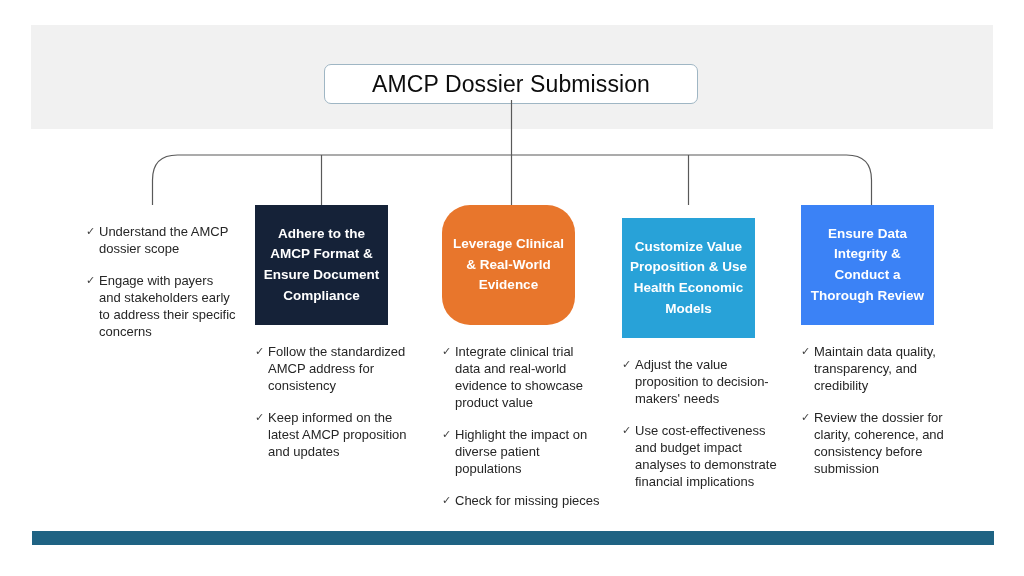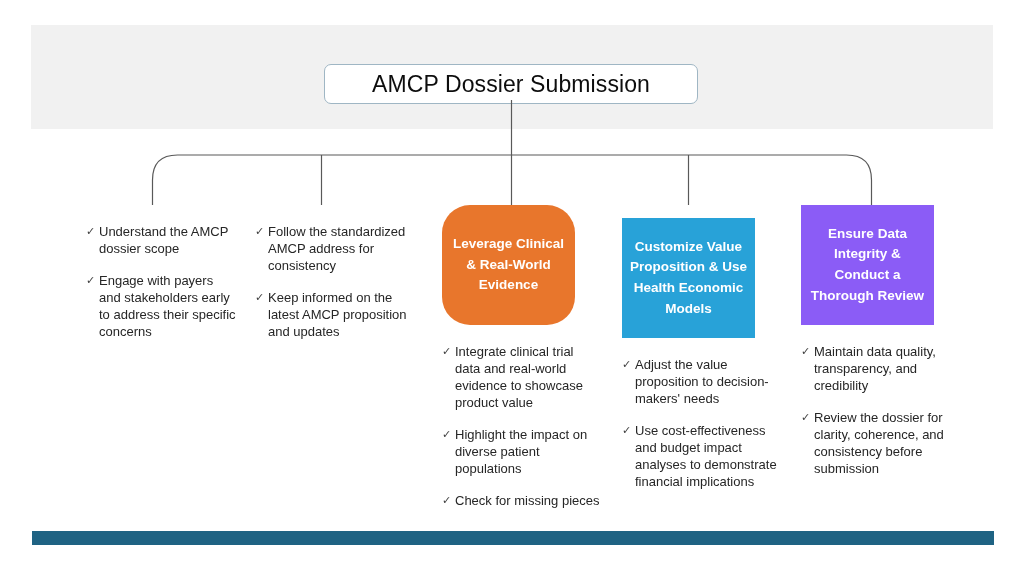--- a/index.html
+++ b/index.html
@@ -175,20 +175,23 @@
           <span class="btext">Understand the AMCP dossier scope</span>
         </div>
         <div class="bullet">
           <span class="check">✓</span>
           <span class="btext">Engage with payers and stakeholders early to address their specific concerns</span>
         </div>
       </div>
     </div>
 
     <div class="column col-1">
+      <div class="stage-box" style="background: rgb(21, 34, 56);">
+        <div class="stage-title">Adhere to the AMCP Format &amp; Ensure Document Compliance</div>
+      </div>
       <div class="bullets">
         <div class="bullet">
           <span class="check">✓</span>
           <span class="btext">Follow the standardized AMCP address for consistency</span>
         </div>
         <div class="bullet">
           <span class="check">✓</span>
           <span class="btext">Keep informed on the latest AMCP proposition and updates</span>
         </div>
       </div>
@@ -224,21 +227,21 @@
           <span class="btext">Adjust the value proposition to decision-makers' needs</span>
         </div>
         <div class="bullet">
           <span class="check">✓</span>
           <span class="btext">Use cost-effectiveness and budget impact analyses to demonstrate financial implications</span>
         </div>
       </div>
     </div>
 
     <div class="column col-4">
-      <div class="stage-box" style="background: #8b5cf6;">
+      <div class="stage-box" style="background: #3b82f6;">
         <div class="stage-title">Ensure Data Integrity &amp; Conduct a Thorough Review</div>
       </div>
       <div class="bullets">
         <div class="bullet">
           <span class="check">✓</span>
           <span class="btext">Maintain data quality, transparency, and credibility</span>
         </div>
         <div class="bullet">
           <span class="check">✓</span>
           <span class="btext">Review the dossier for clarity, coherence, and consistency before submission</span>

